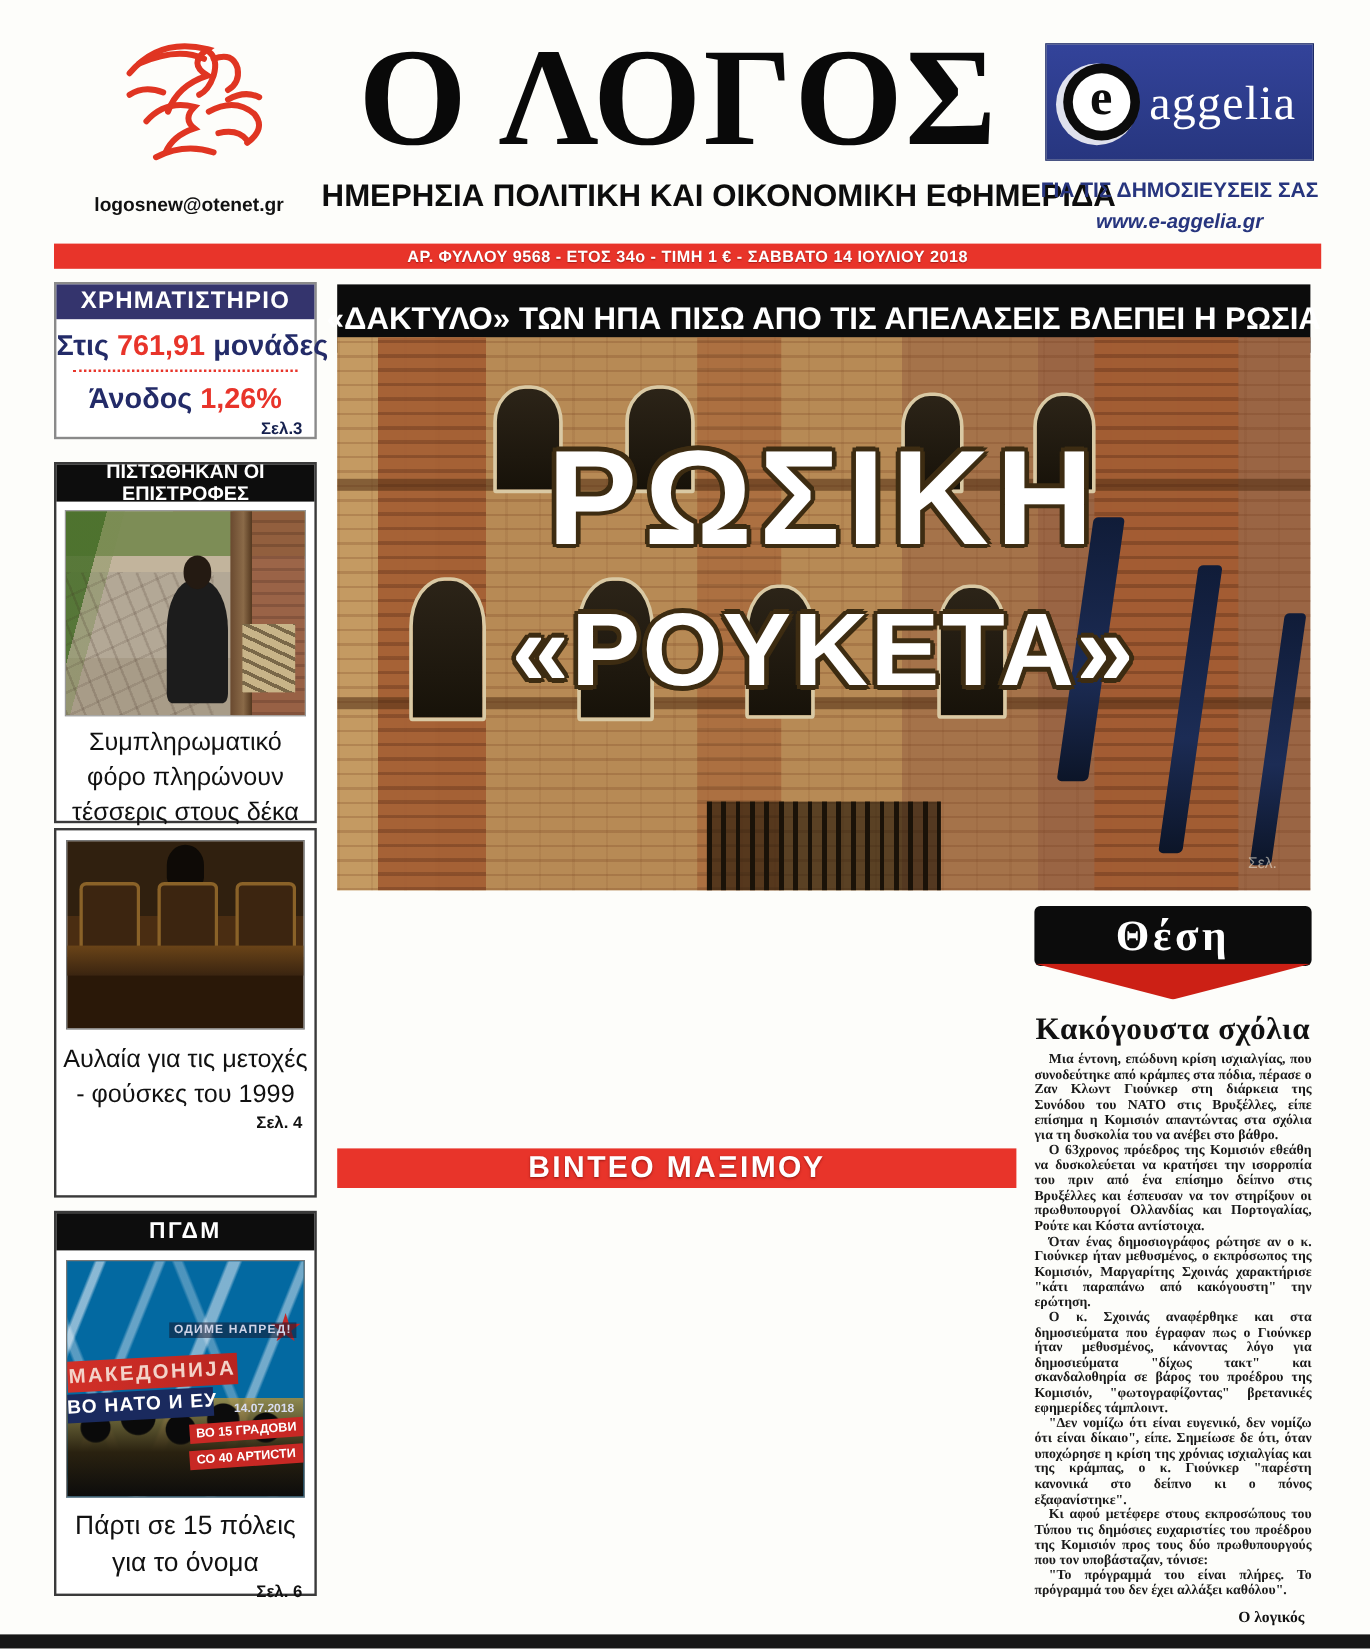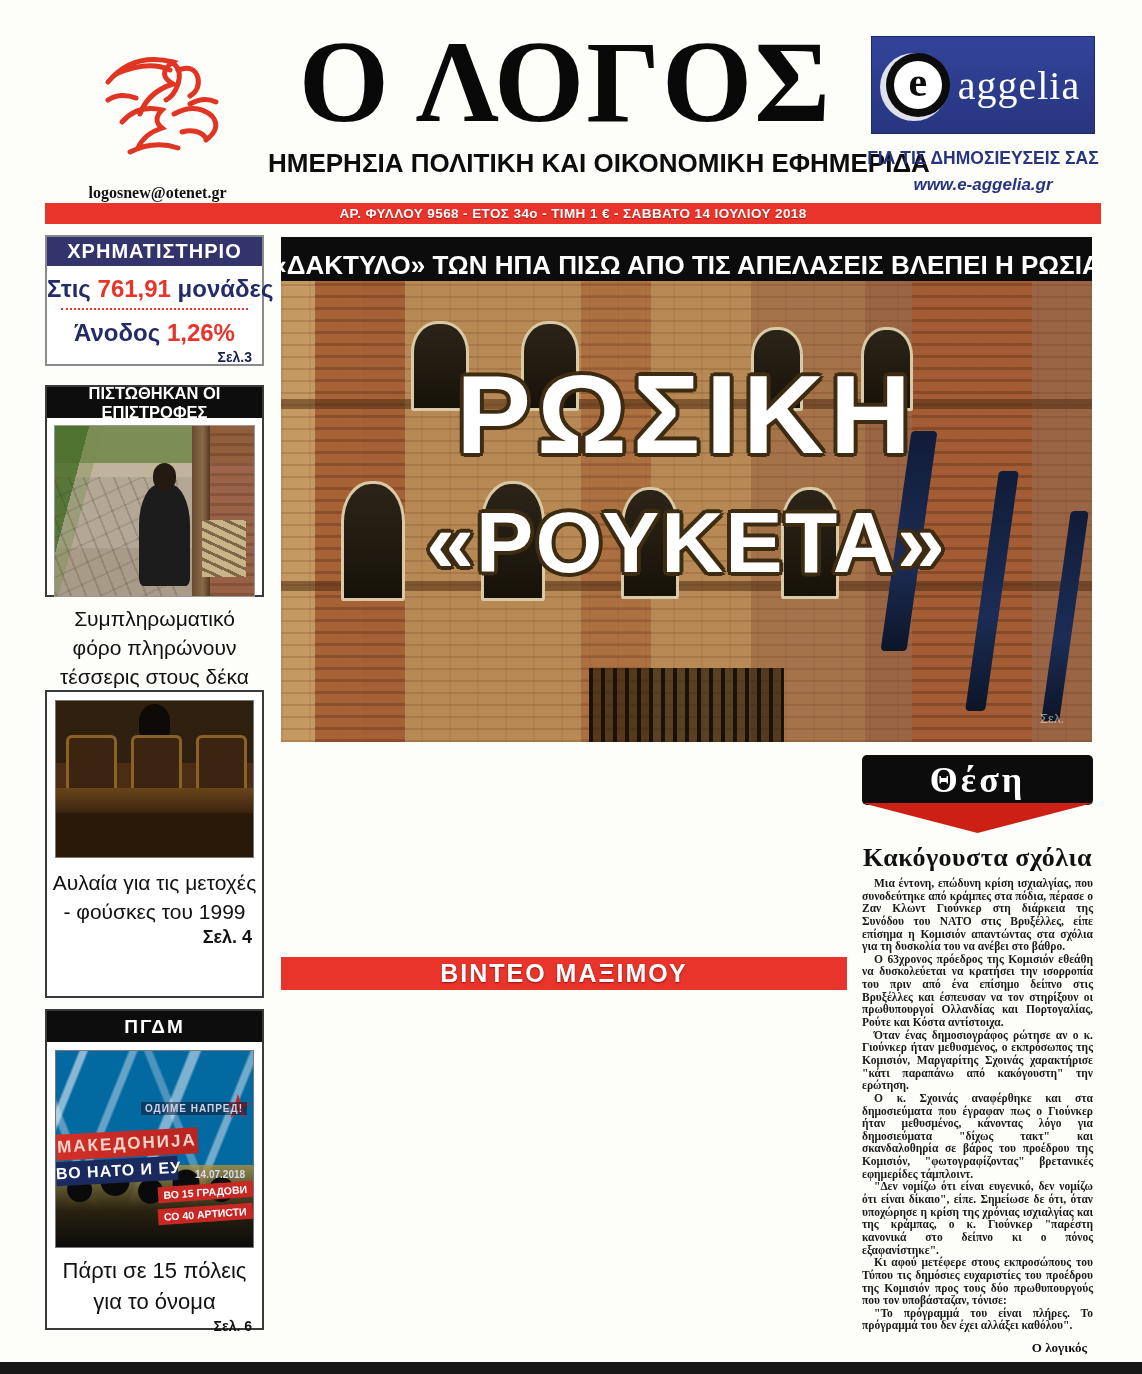--- a/index.html
+++ b/index.html
@@ -5,21 +5,21 @@
   * { margin:0; padding:0; box-sizing:border-box; }
   html,body { background:#e8e8e4; }
   .page {
     position:relative; width:1142px; height:1374px;
     background:#fdfdfa; overflow:hidden;
     font-family:"Liberation Sans", sans-serif;
   }
   .abs { position:absolute; }
 
   
-  .logo-block { left:55px; top:44px; width:205px; height:175px; text-align:center;font-family:Liberation Serif, serif; }
+  .logo-block { left:55px; top:23px; width:205px; height:175px; text-align:center; }
   .logo-email { position:absolute; left:0; right:0; top:140px; font-size:16px; font-weight:700; color:#111; }
   .masthead { left:268px; top:22px; width:595px; text-align:center; }
   .masthead-title {
     font-family:"Liberation Serif", serif; font-weight:700; font-size:116px;
     line-height:1.05; color:#090909; letter-spacing:2px; white-space:nowrap;
   }
   .masthead-sub { margin-top:4px; font-size:26px; font-weight:700; color:#0d0d0d; white-space:nowrap; }
   .ad-block { left:866px; top:36px; width:234px; text-align:center; }
   .ad-logo {
     position:relative; width:224px; height:98px; margin:0 auto;
@@ -57,21 +57,21 @@
   .sbox-page { text-align:right; font-weight:700; color:#16214f; padding-right:10px; }
   .photo { position:relative; overflow:hidden; }
 
   .stock-box { top:235px; height:131px; border-color:#8a8a8a; }
   .stock-header { height:29px; background:#34346d; font-size:20px; letter-spacing:1px; }
   .stock-line { text-align:center; font-weight:700; font-size:24px; color:#232b68; margin-top:9px; white-space:nowrap; }
   .stock-val { color:#e8342a; }
   .stock-div { margin:5px 14px 0 14px; border-top:2px dotted #e8342a; }
   .stock-page { font-size:14px; margin-top:2px; }
 
-  .refunds-box { top:385px; height:212px; }
+  .refunds-box { top:385px; height:301px; }
   .refunds-header { height:31px; font-size:16.5px; }
   .refunds-photo { margin:7px 7px 0 7px; height:172px; border:1px solid #999;
     background:
       linear-gradient(105deg, rgba(70,110,40,0.85) 0 14%, rgba(120,140,80,0.4) 14% 20%, transparent 20%),
       linear-gradient(180deg, #7d8d56 0 22%, #c2b49c 22% 30%, #b3a896 30% 72%, #a89c88 72%),
       linear-gradient(75deg, #b9ac96 0 55%, #9a5f3d 55% 78%, #8a4f32 78%);
   }
   .refunds-photo .pave { position:absolute; left:0; top:30%; width:62%; height:70%;
       background:repeating-linear-gradient(68deg, rgba(60,40,30,0.18) 0 2px, transparent 2px 14px),
                  repeating-linear-gradient(155deg, rgba(60,40,30,0.12) 0 2px, transparent 2px 18px); }
@@ -92,21 +92,21 @@
   .court-header { height:56px; font-size:17.5px; line-height:1.35; }
   .court-photo { margin:8px 8px 0 8px; height:158px; border:1px solid #777;
       background:linear-gradient(180deg, #30200f 0 40%, #4a2d12 40% 62%, #2a1808 62%); }
   .court-photo .panel { position:absolute; left:0; top:56%; width:100%; height:16%;
       background:linear-gradient(180deg,#6a4418,#3a2410); }
   .court-photo .chair { position:absolute; top:22%; width:26%; height:36%;
       background:#3c2510; border:3px solid #8a6228; border-bottom:none; border-radius:6px 6px 0 0; }
   .court-photo .figure { position:absolute; left:42%; top:2%; width:16%; height:22%;
       background:#0e0a06; border-radius:50% 50% 20% 20%; }
   .court-caption { font-size:21px; line-height:1.4; margin-top:10px; }
-  .court-page { font-size:18px; color:#111; }
+  .court-page { font-size:14px; color:#111; }
 
   .fyrom-box { top:1009px; height:321px; }
   .fyrom-header { height:31px; font-size:19px; letter-spacing:2px; }
   .fyrom-photo { margin:8px 8px 0 8px; height:198px; border:1px solid #777; background:#0369a1; }
   .fyrom-photo .beams { position:absolute; inset:0;
       background:
         linear-gradient(112deg, transparent 0 8%, rgba(250,250,255,0.55) 9% 11%, transparent 12% 26%, rgba(250,250,255,0.4) 27% 29%, transparent 30% 48%, rgba(250,250,255,0.5) 49% 52%, transparent 53% 70%, rgba(250,250,255,0.45) 71% 73%, transparent 74%),
         linear-gradient(68deg, transparent 0 18%, rgba(250,250,255,0.35) 19% 21%, transparent 22% 60%, rgba(250,250,255,0.3) 61% 63%, transparent 64%); }
   .fyrom-photo .crowd { position:absolute; left:0; bottom:0; width:100%; height:42%;
       background:

